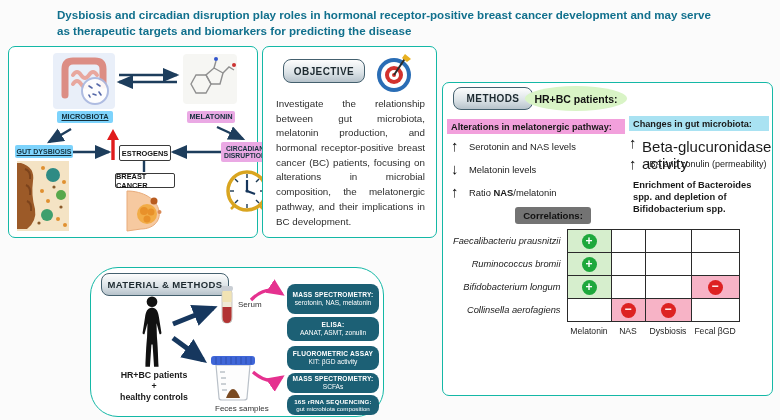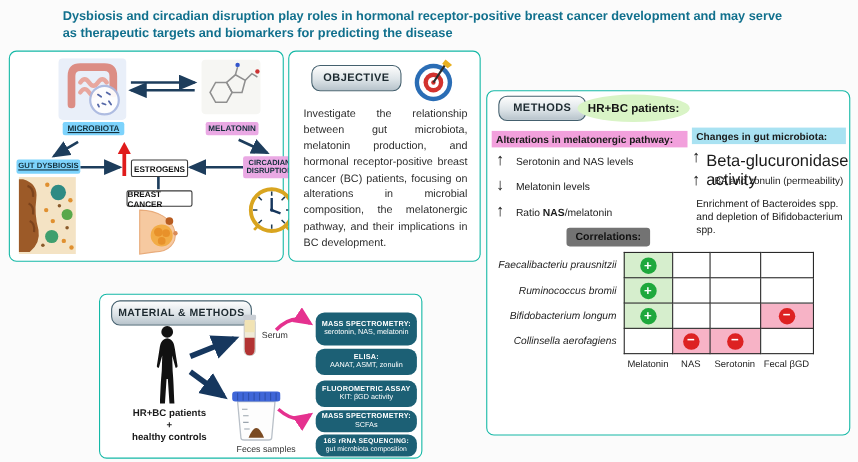--- a/index.html
+++ b/index.html
@@ -26,21 +26,21 @@
   
   .hl{position:absolute;display:flex;align-items:center;font-weight:bold;color:#1a1a1a;
       padding-left:4px;box-sizing:border-box;white-space:nowrap;}
   .hl.pinkhl{background:#f2a0dc;}
   .hl.bluehl{background:#a9e2f2;}
   .badge{position:absolute;display:flex;align-items:center;justify-content:center;background:#d9f4c6;
          border-radius:50%;font-weight:bold;font-size:10.5px;color:#111;}
   .ritem{position:absolute;display:flex;align-items:flex-start;}
   .ritem .arr{font-size:15px;font-weight:bold;line-height:1;color:#111;width:18px;}
   .ritem .rtx{font-size:9.4px;padding-top:3px;color:#1a1a1a;}
-  .note{position:absolute;font-size:9.3px;line-height:1.3;color:#1a1a1a;}
+  .note{position:absolute;font-size:9.3px;line-height:1.3;color:#1a1a1a;font-weight:bold;}
   .peach{position:absolute;display:flex;align-items:center;justify-content:center;background:#737373;
          border-radius:3px;font-weight:bold;font-size:9.6px;color:#111;}
   
   .corr-table{position:absolute;border-collapse:collapse;}
   .corr-table td{padding:0;}
   .corr-table td.rl{border:none;text-align:right;padding-right:6px;font-style:italic;font-size:9.3px;
                     color:#222;white-space:nowrap;}
   .corr-table td.c{border:1px solid #2a2a2a;height:22px;text-align:center;vertical-align:middle;background:#fff;}
   .corr-table td.c[data-type="plus"]{background:#d6eecd;}
   .corr-table td.c[data-type="minus"]{background:#f7b3c6;}
@@ -185,21 +185,21 @@
       <circle cx="19" cy="23" r="13" fill="#ffffff"></circle>
       <circle cx="19" cy="23" r="9" fill="#d2322e"></circle>
       <circle cx="19" cy="23" r="5" fill="#ffffff"></circle>
       <circle cx="19" cy="23" r="2" fill="#d2322e"></circle>
       <line x1="31" y1="5" x2="19" y2="23" stroke="#2b2b2b" stroke-width="2"></line>
       <polygon points="30,2 36,7 32,10 27,6" fill="#e8b020"></polygon>
     </svg>
     <p class="objective-text" style="margin:0">Investigate the relationship between gut microbiota, melatonin production, and hormonal receptor-positive breast cancer (BC) patients, focusing on alterations in microbial composition, the melatonergic pathway, and their implications in BC development.</p>
   </section>
 
-  <section class="panel" style="left:90px;top:267px;width:294px;height:150px;">
+  <section class="panel" style="left:90px;top:267px;width:294px;height:150px;border-radius:28px;">
     <div class="pill" style="left:10px;top:5px;width:126px;height:21px;font-size:9.5px;">MATERIAL &amp; METHODS</div>
 
     <svg class="icon-img" style="left:44px;top:28px" width="34" height="74" viewBox="0 0 40 90">
       <circle cx="20" cy="7" r="6.5" fill="#111"></circle>
       <path fill="#111" d="M20 14 C14 15 12.5 19 11.5 26 L8.5 45 Q8.7 47 10.8 46.5 L14.5 33 L14 50 C13 62 13 62 12 86 L17.5 86 L19.3 59 L20.7 59 L22.5 86 L28 86 C27 62 27 62 26 50 L25.5 33 L29.2 46.5 Q31.3 47 31.5 45 L28.5 26 C27.5 19 26 15 20 14 Z"></path>
     </svg>
     <div class="subjects">
       <div>HR+BC patients</div>
       <div>+</div>
       <div>healthy controls</div>
@@ -352,20 +352,20 @@
             </td>
         <td class="c" data-type="minus">
               <span class="mk"></span>
             </td>
         <td class="c" data-type="empty"></td>
       </tr>
       <tr>
         <td class="rl"></td>
         <td class="cl">Melatonin</td>
         <td class="cl">NAS</td>
-        <td class="cl">Serotonin</td>
+        <td class="cl">Dysbiosis</td>
         <td class="cl">Fecal βGD</td>
       </tr>
     </tbody>
       </table>
   </section>
 
 </div>
 
 </body></html>

